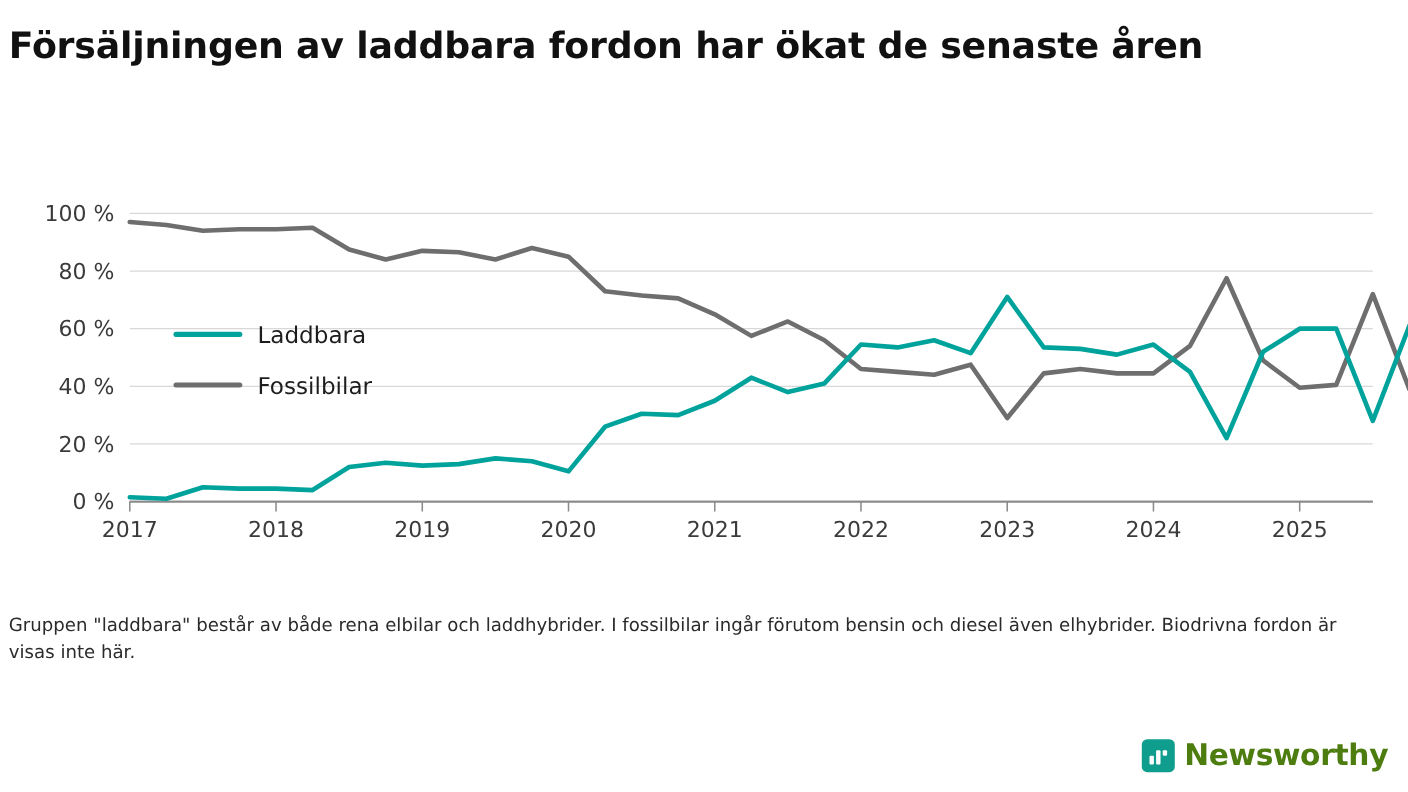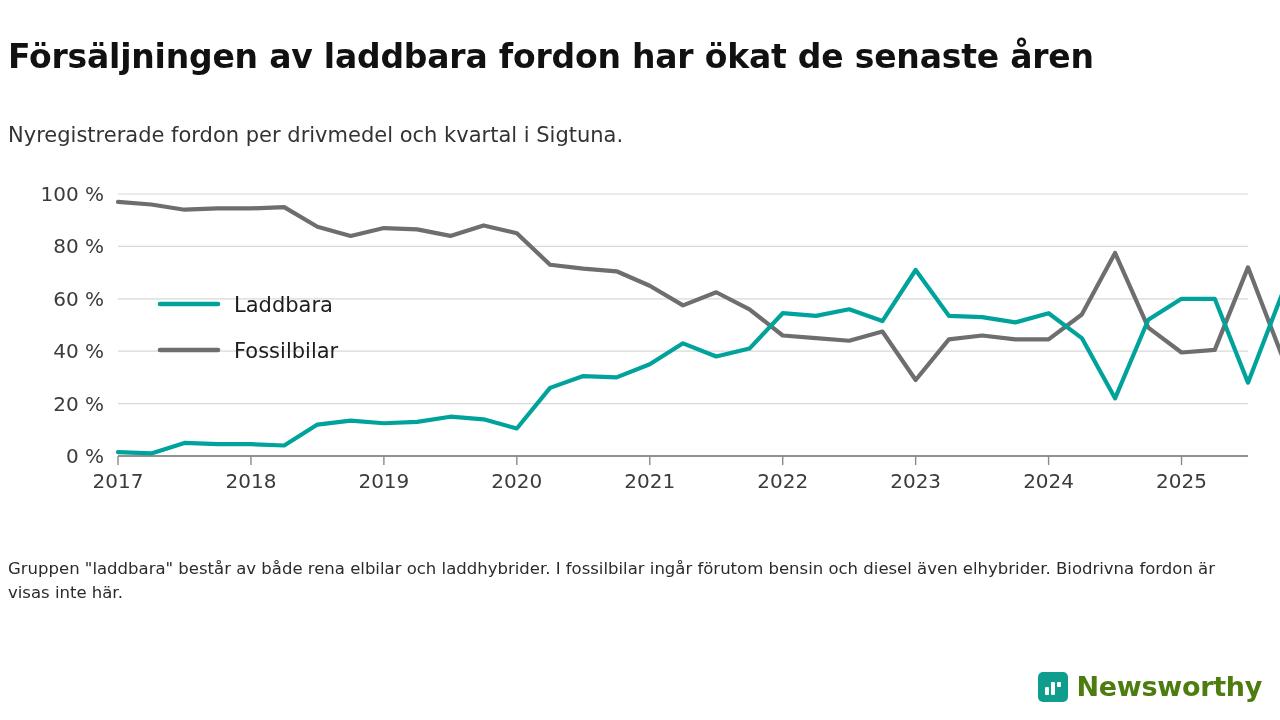--- a/index.html
+++ b/index.html
@@ -25,21 +25,20 @@
   .title {
     position: absolute;
     left: 8px;
     top: 22px;
     width: 1264px;
     font-size: 33px;
     font-weight: bold;
     letter-spacing: -0.2px;
     color: #111111;
     line-height: 1.2;
-    margin-top: 15px;
   }
   .subtitle {
     position: absolute;
     left: 8px;
     top: 123px;
     width: 1200px;
     font-size: 21px;
     font-weight: normal;
     color: #333333;
   }
@@ -105,21 +104,20 @@
     font-size: 21px;
     fill: #1d1d1d;
   }
 </style>
 </head>
 <body>
 
 <div class="page">
 
   <div class="title">Försäljningen av laddbara fordon har ökat de senaste åren</div>
-  <div class="subtitle">Nyregistrerade fordon per drivmedel och kvartal i Sigtuna.</div>
 
   <div class="chart-area">
     <svg id="chart-svg" width="1280" height="340" viewBox="0 0 1280 340">
         <line x1="118" x2="1248" y1="286" y2="286" stroke="#8a8a8a" stroke-width="1.6"></line>
         <text x="104" y="293" text-anchor="end" class="tick-label">0 %</text>
         <line x1="118" x2="1248" y1="233.6" y2="233.6" stroke="#d8d8d8" stroke-width="1.2"></line>
         <text x="104" y="240.6" text-anchor="end" class="tick-label">20 %</text>
         <line x1="118" x2="1248" y1="181.2" y2="181.2" stroke="#d8d8d8" stroke-width="1.2"></line>
         <text x="104" y="188.2" text-anchor="end" class="tick-label">40 %</text>
         <line x1="118" x2="1248" y1="128.8" y2="128.8" stroke="#d8d8d8" stroke-width="1.2"></line>

